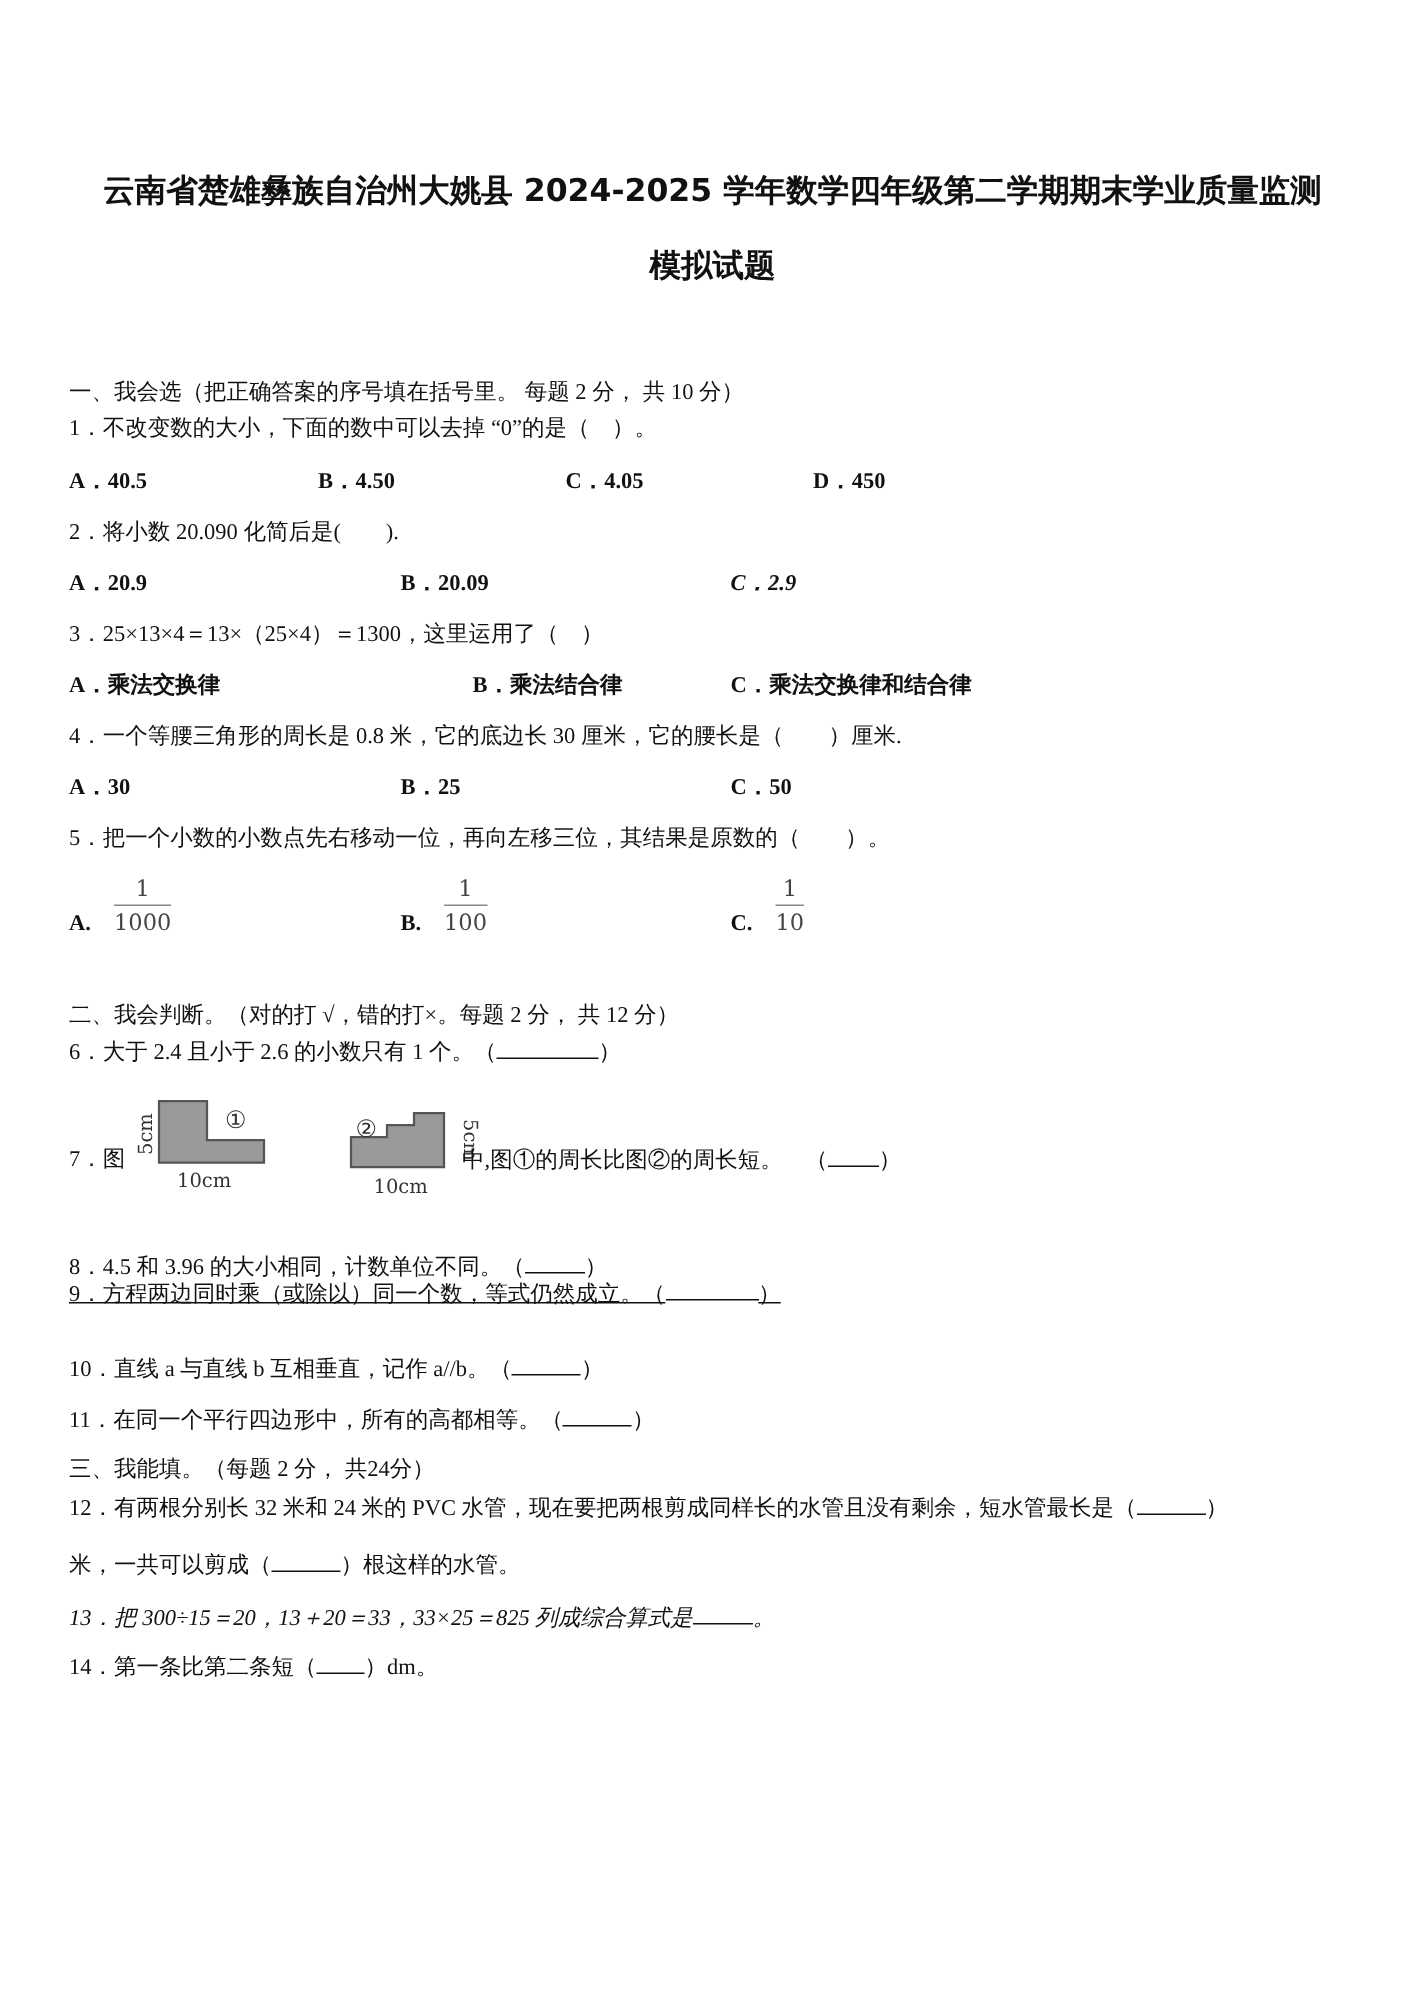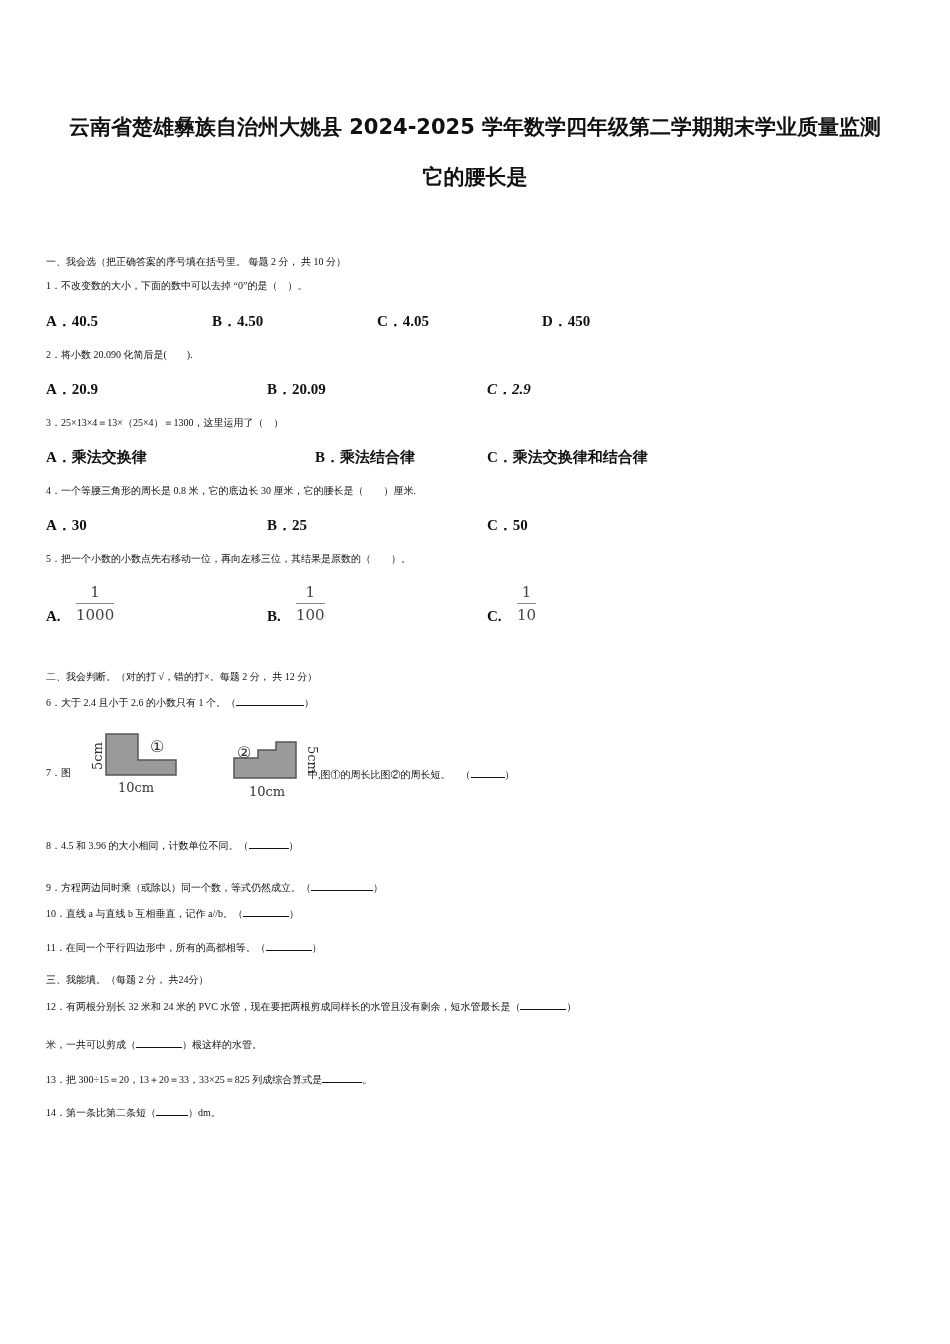--- a/index.html
+++ b/index.html
@@ -1,36 +1,36 @@
 <!DOCTYPE html>
 <html><head>
 <meta charset="utf-8">
 <style>
   html, body { margin: 0; padding: 0; background: #ffffff; }
   body { width: 950px; height: 1344px; position: relative; overflow: hidden;
          font-family: "Liberation Serif", "DejaVu Serif", serif; color: #111; }
   .title { position: absolute; left: 0; width: 950px; text-align: center;
            font-family: "DejaVu Sans", "Liberation Sans", sans-serif; font-weight: bold;
            font-size: 21px; letter-spacing: 0px; color: #111; }
-  .line { position: absolute; left: 46px; font-size: 10px; white-space: nowrap; line-height: 20px; }
+  .line { position: absolute; left: 46px; font-size: 15px; white-space: nowrap; line-height: 20px; }
   .opt { position: absolute; font-size: 15px; white-space: nowrap; line-height: 20px; font-weight: bold; }
   .frac { position: absolute; display: inline-flex; flex-direction: column; align-items: center;
           font-family: "DejaVu Serif", serif; font-size: 15px; color: #444; line-height: 18px; }
   .frac .num { padding: 0 2px; }
   .frac .bar { height: 1px; background: #888; width: 100%; margin: 2px 0; }
   .optlabel { position: absolute; font-size: 15px; font-weight: bold; }
   .blank { display: inline-block; border-bottom: 1px solid #111; height: 14px; vertical-align: baseline; }
   .fig { position: absolute; }
   .figlabel { position: absolute; font-family: "DejaVu Serif", serif; font-size: 13px; color: #333; }
 </style>
 </head>
 <body>
 
 <div class="title" style="top:113px;">云南省楚雄彝族自治州大姚县 2024-2025 学年数学四年级第二学期期末学业质量监测</div>
-<div class="title" style="top:163px;">它的腰长是</div>
+<div class="title" style="top:163px;">模拟试题</div>
 
 <div class="line" style="top:252px;">一、我会选（把正确答案的序号填在括号里。 每题 2 分， 共 10 分）</div>
 <div class="line" style="top:276px;">1．不改变数的大小，下面的数中可以去掉 “0”的是（　）。</div>
 <div class="opt" style="top:311px; left:46px;">A．40.5</div>
 <div class="opt" style="top:311px; left:212px;">B．4.50</div>
 <div class="opt" style="top:311px; left:377px;">C．4.05</div>
 <div class="opt" style="top:311px; left:542px;">D．450</div>
 
 <div class="line" style="top:345px;">2．将小数 20.090 化简后是(　　).</div>
 <div class="opt" style="top:379px; left:46px;">A．20.9</div>
@@ -87,35 +87,35 @@
 <span class="figlabel" style="left:237px; top:743px; font-size:16px;">②</span>
 <span class="figlabel" style="left:303px; top:780px; transform:rotate(90deg); transform-origin:left top; left:320px; top:746px;">5cm</span>
 <span class="figlabel" style="left:249px; top:784px;">10cm</span>
 <div class="line" style="top:763px; left:308px;">
   <span>中,图①的周长比图②的周长短。　（</span><span class="blank" style="width:34px;"></span><span>）</span>
 </div>
 
 <div class="line" style="top:834px;">
   <span>8．4.5 和 3.96 的大小相同，计数单位不同。（</span><span class="blank" style="width:40px;"></span><span>）</span>
 </div>
-<div class="line" style="top:876px;">
+<div class="line" style="top:852px;text-decoration:underline;">
   <span>9．方程两边同时乘（或除以）同一个数，等式仍然成立。（</span><span class="blank" style="width:62px;"></span><span>）</span>
 </div>
 <div class="line" style="top:902px;">
   <span>10．直线 a 与直线 b 互相垂直，记作 a//b。（</span><span class="blank" style="width:46px;"></span><span>）</span>
 </div>
 <div class="line" style="top:936px;">
   <span>11．在同一个平行四边形中，所有的高都相等。（</span><span class="blank" style="width:46px;"></span><span>）</span>
 </div>
 
 <div class="line" style="top:970px;">三、我能填。（每题 2 分， 共24分）</div>
 <div class="line" style="top:995px;">
   <span>12．有两根分别长 32 米和 24 米的 PVC 水管，现在要把两根剪成同样长的水管且没有剩余，短水管最长是（</span><span class="blank" style="width:46px;"></span><span>）</span>
 </div>
 <div class="line" style="top:1033px;">
   <span>米，一共可以剪成（</span><span class="blank" style="width:46px;"></span><span>）根这样的水管。</span>
 </div>
-<div class="line" style="top:1068px;">
+<div class="line" style="top:1068px;font-style:italic;">
   <span>13．把 300÷15＝20，13＋20＝33，33×25＝825 列成综合算式是</span><span class="blank" style="width:40px;"></span><span>。</span>
 </div>
 <div class="line" style="top:1101px;">
   <span>14．第一条比第二条短（</span><span class="blank" style="width:32px;"></span><span>）dm。</span>
 </div>
 
 </body></html>

